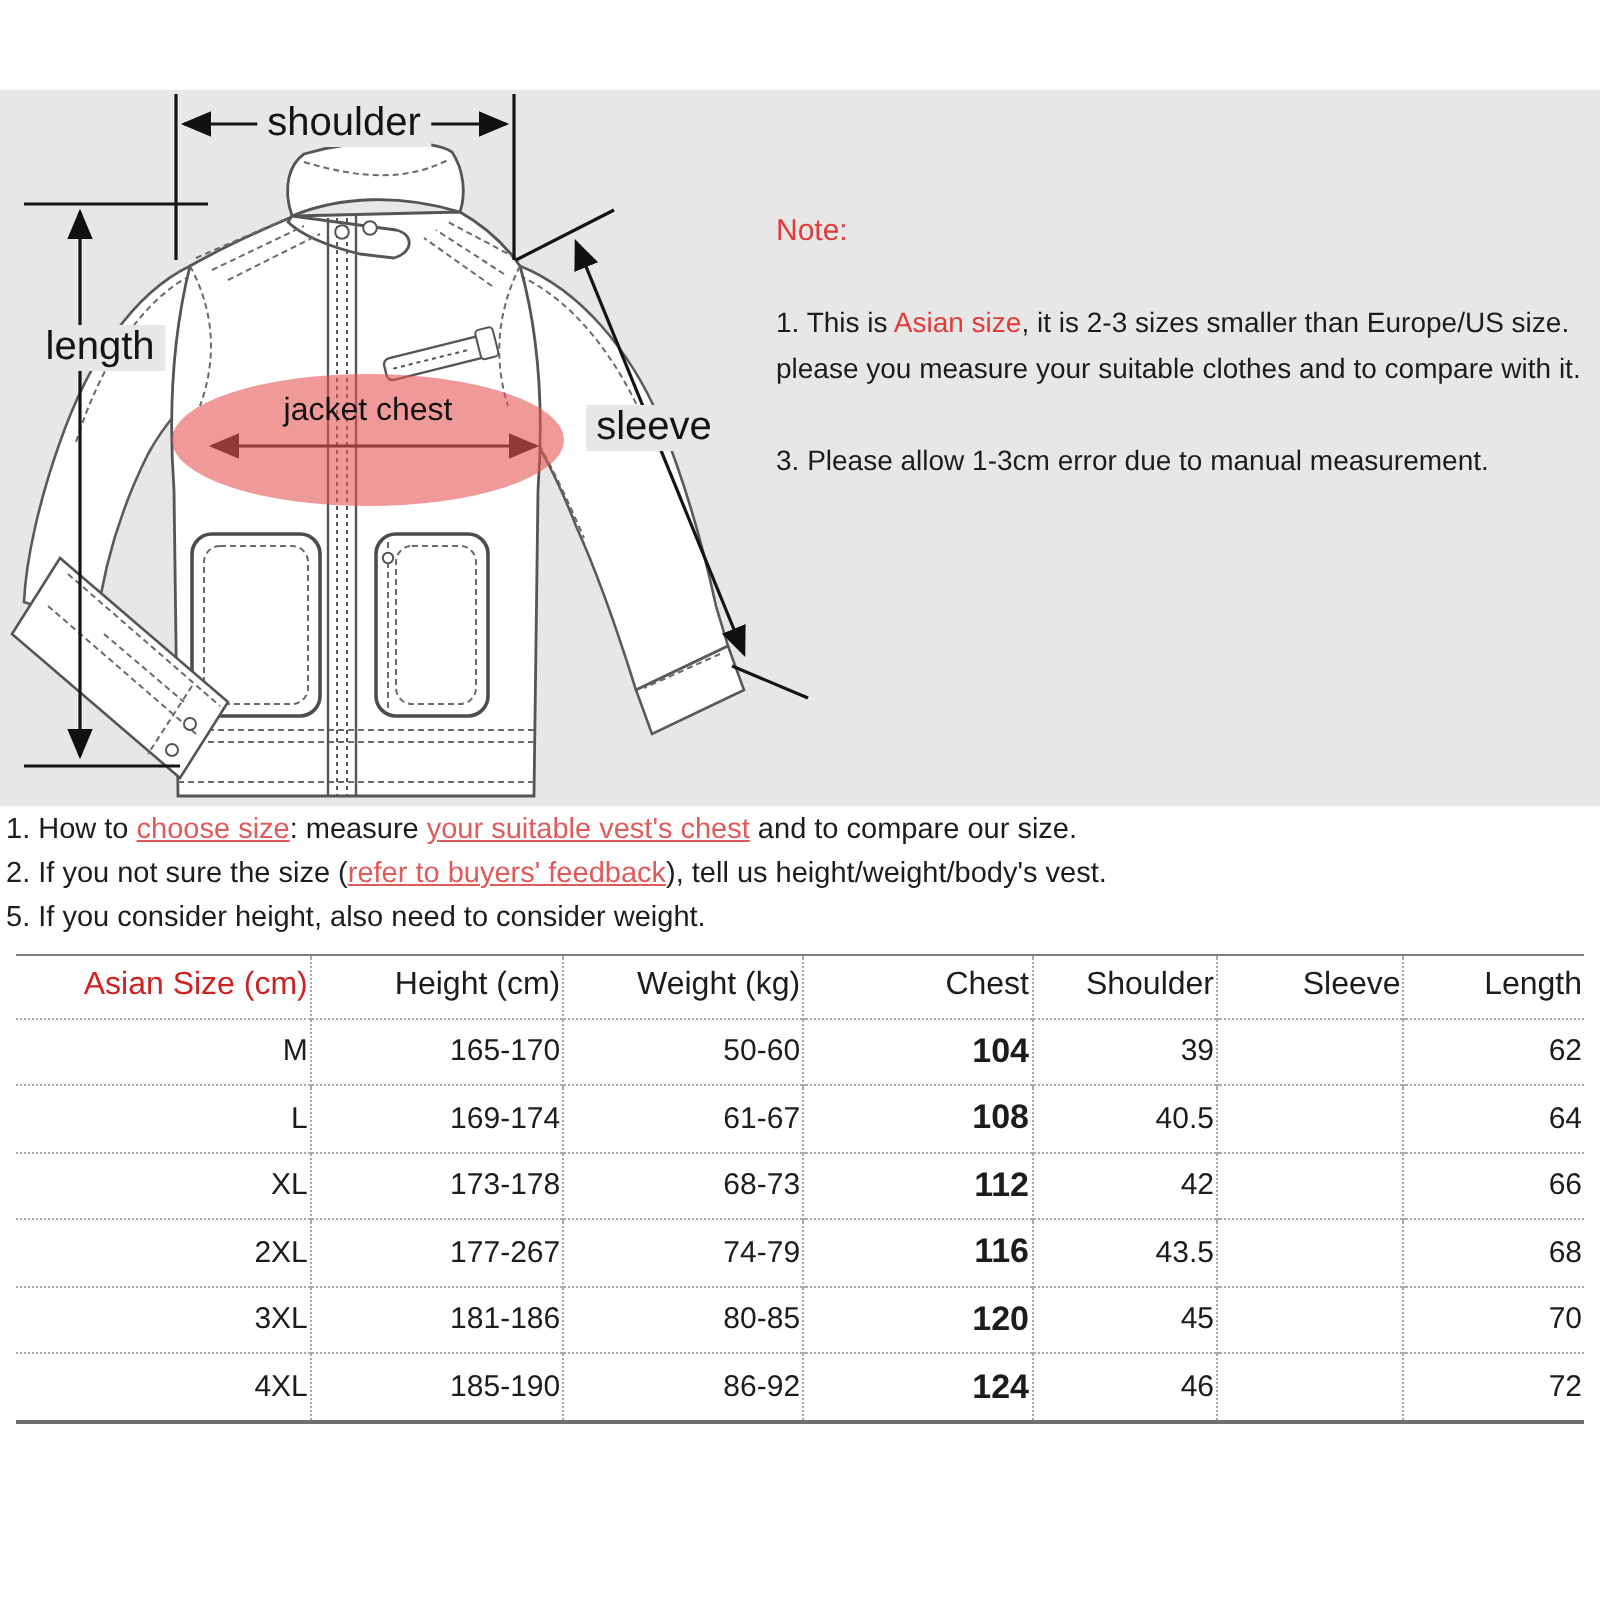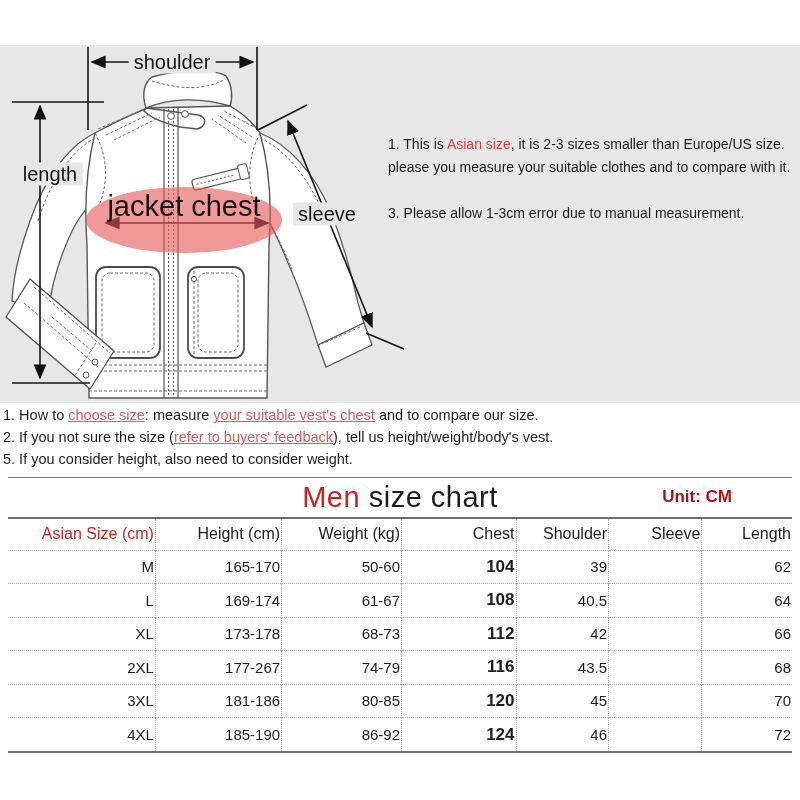--- a/index.html
+++ b/index.html
@@ -5,21 +5,21 @@
   html,body{margin:0;padding:0;background:#fff;}
   body{width:800px;height:800px;overflow:hidden;font-family:"Liberation Sans","DejaVu Sans",sans-serif;color:#1c1c1c;position:relative;}
   .red{color:#e23b3b;}
   .tips .red{color:#e05a5a;text-decoration:underline;}
 
   
   .panel{position:absolute;left:0;top:45px;width:800px;height:358px;background:#e7e7e7;}
   .panel svg{position:absolute;left:0;top:0;}
   .dlabel{position:absolute;transform:translate(-50%,-50%);font-size:20px;color:#141414;white-space:nowrap;}
   .dlabel.bg{background:#e7e7e7;padding:0 5px;}
-  .dlabel.chest{font-size:29px;background:transparent;}
+  .dlabel.chest{font-size:16px;background:transparent;}
 
   
   .note{position:absolute;left:388px;top:62px;width:408px;font-size:14px;line-height:17px;}
   .note p{margin:0;white-space:nowrap;}
   .note .title-line{color:#e23b3b;font-size:15px;}
   .note .gap{margin-top:29px;}
   .note .cont{margin-top:6px;}
 
   
   .tips{position:absolute;left:3px;top:408px;width:794px;font-size:14.5px;}
@@ -134,39 +134,34 @@
 
     <ellipse cx="184" cy="175" rx="98" ry="33" fill="rgba(230,85,85,0.6)"></ellipse>
   </svg>
 
   <div class="dlabel bg" style="left:172px;top:17px;">shoulder</div>
   <div class="dlabel bg" style="left:50px;top:129px;">length</div>
   <div class="dlabel chest" style="left:184px;top:161px;">jacket chest</div>
   <div class="dlabel bg" style="left:327px;top:169px;">sleeve</div>
 
   <div class="note">
+    <p class="title-line"><span class="red">Note:</span></p>
     <p class="gap"><span>1. This is </span><span class="red">Asian size</span><span>, it is 2-3 sizes smaller than Europe/US size.</span></p>
     <p class="cont"><span>please you measure your suitable clothes and to compare with it.</span></p>
     <p class="gap"><span>3. Please allow 1-3cm error due to manual measurement.</span></p>
   </div>
 </div>
 
 <div class="tips">
   <p><span>1. How to </span><span class="red">choose size</span><span>: measure </span><span class="red">your suitable vest's chest</span><span> and to compare our size.</span></p>
   <p><span>2. If you not sure the size (</span><span class="red">refer to buyers' feedback</span><span>), tell us height/weight/body's vest.</span></p>
   <p><span>5. If you consider height, also need to consider weight.</span></p>
 </div>
 
 <div class="table-section">
-  <div class="title-row">
-    <div class="ttl">
-      <span class="men">Men</span><span> size chart</span>
-    </div>
-    <div class="unit">Unit: CM</div>
-  </div>
   <table>
     <colgroup>
       <col style="width:18.8%">
         <col style="width:16.1%">
         <col style="width:15.3%">
         <col style="width:14.6%">
       <col style="width:11.8%">
         <col style="width:11.9%">
         <col style="width:11.5%">
     </colgroup>

